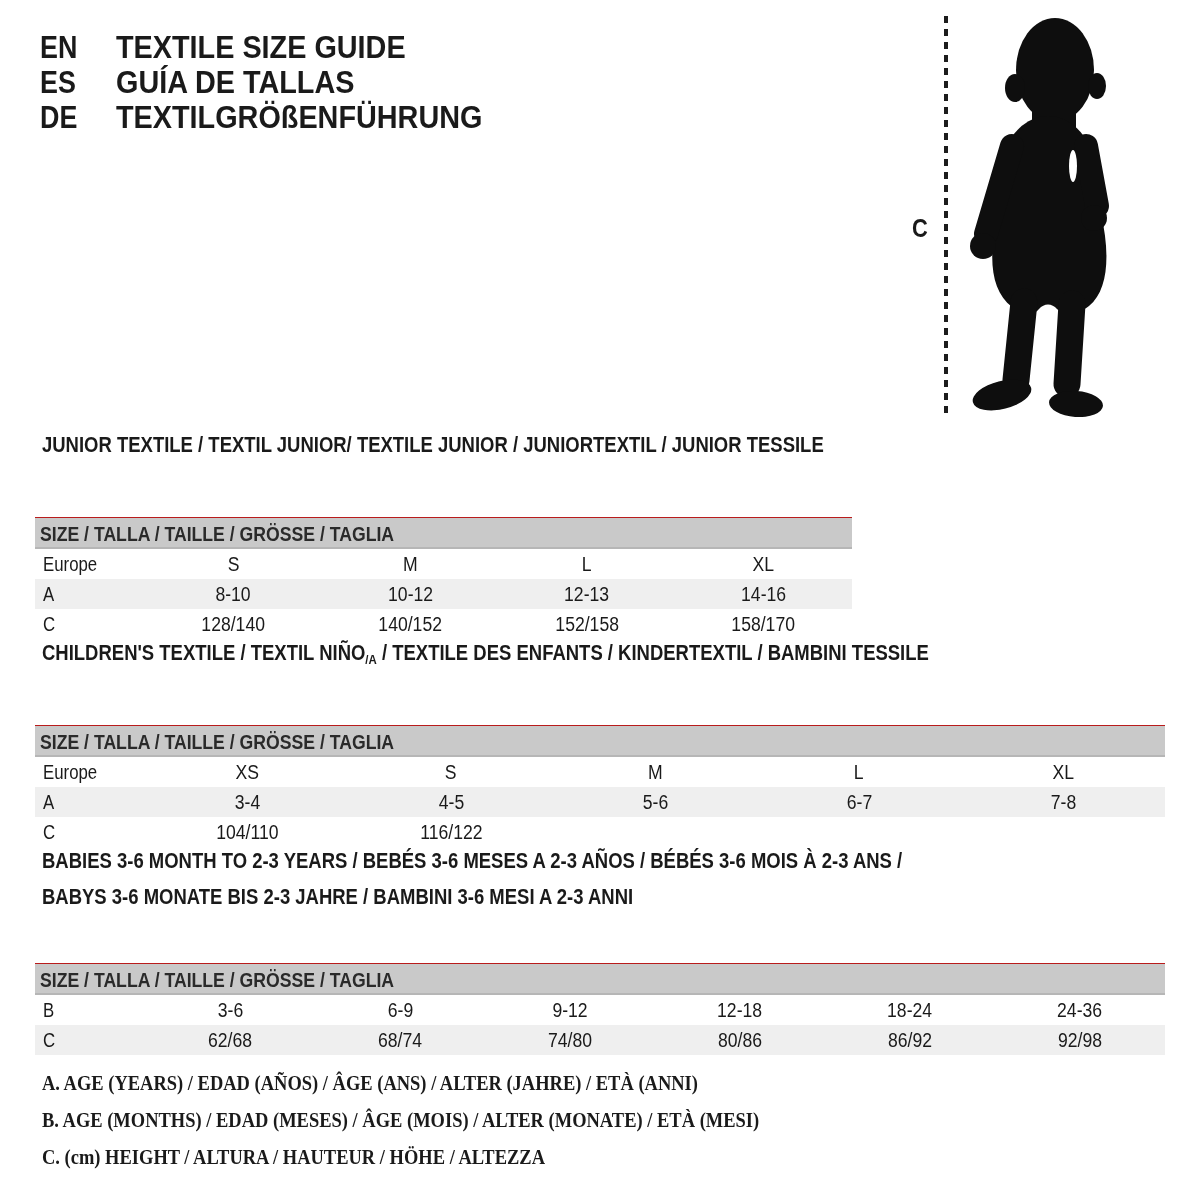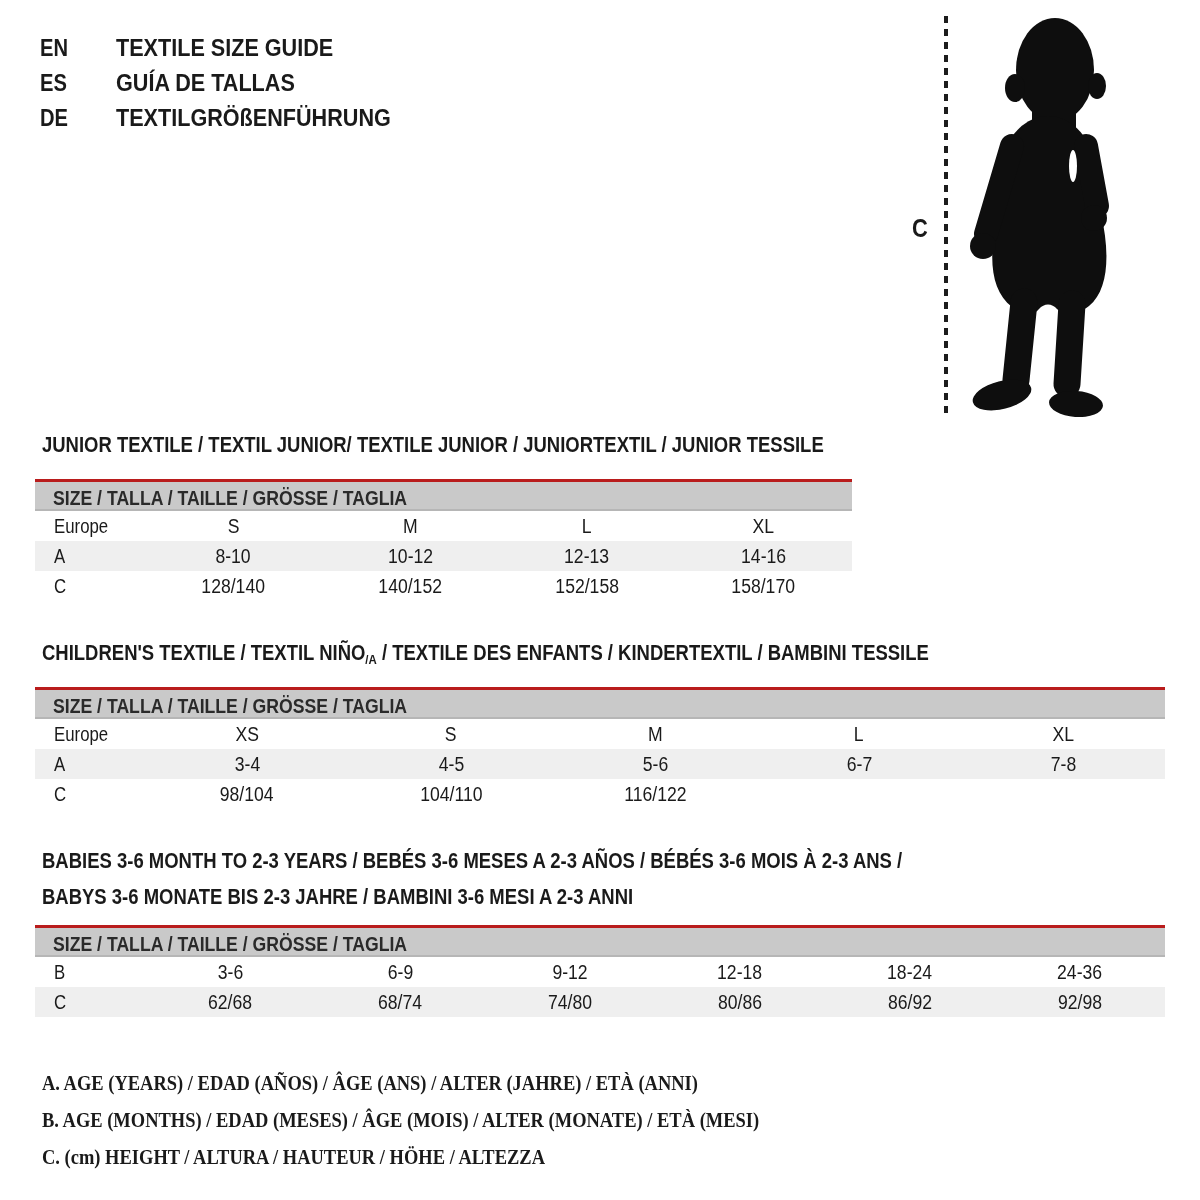--- a/index.html
+++ b/index.html
@@ -7,46 +7,46 @@
        font-family:"Liberation Sans","DejaVu Sans",sans-serif;color:#1a1a1a;}
   .page{position:absolute;inset:0;}
 
   
   .cz{display:inline-block;transform:scaleX(0.84);transform-origin:0 50%;white-space:nowrap;}
   .cz90{transform:scaleX(0.90);}
   .czc{display:inline-block;transform:scaleX(0.88);transform-origin:50% 50%;white-space:nowrap;}
 
   
   .lang-list{position:absolute;left:40px;top:30px;}
-  .lang-row{display:flex;height:35px;line-height:35px;font-size:24px;font-weight:bold;}
+  .lang-row{display:flex;height:35px;line-height:35px;font-size:32px;font-weight:bold;}
   .lang-code{width:76px;}
 
   
   .dash-line{position:absolute;left:944px;top:16px;width:4px;height:400px;
              background:repeating-linear-gradient(to bottom,#1c1c1c 0 7px,transparent 7px 13px);}
   .measure-label{position:absolute;left:912px;top:213px;font-size:26px;font-weight:bold;}
   .toddler{position:absolute;left:960px;top:14px;width:176px;height:404px;}
 
   
   .sec-heading{position:absolute;left:42px;font-size:22px;font-weight:bold;line-height:26px;}
   .sec-heading sub{font-size:0.62em;vertical-align:-0.28em;font-weight:bold;}
 
   
   .size-table{position:absolute;left:35px;}
   .w-junior{width:817px;}
   .w-wide{width:1130px;}
-  .bar{height:32px;line-height:32px;background:#c9c9c9;border-top:3px solid #b91c1c;
-       border-bottom:2px solid #b6b6b6;padding-left:18px;box-sizing:border-box;
-       font-size:21px;font-weight:bold;color:#2a2a2a;}
+  .bar{height:32px;line-height:32px;background:#c9c9c9;border-top:1px solid #b91c1c;
+       border-bottom:2px solid #b6b6b6;padding-left:5px;box-sizing:border-box;
+       font-size:21px;font-weight:bold;color:#2a2a2a;margin-top:38px;}
   .trow{display:grid;height:30px;line-height:30px;font-size:20px;}
   .t4{grid-template-columns:110px repeat(4,1fr);}
   .t5{grid-template-columns:110px repeat(5,1fr);}
   .t6{grid-template-columns:110px repeat(6,1fr);}
   .trow.alt{background:#efefef;}
-  .tlabel{padding-left:8px;text-align:left;margin-left:11px;}
+  .tlabel{padding-left:8px;text-align:left;}
   .tcell{text-align:center;}
 
   
   .footnotes{position:absolute;left:42px;top:1064px;font-family:Liberation Serif, serif;}
   .footnote{height:37px;line-height:37px;font-size:22px;font-weight:bold;}
 </style>
 </head>
 <body>
 
 <div class="page">
@@ -140,21 +140,20 @@
     <div class="trow t5 alt">
       <div class="tlabel"><span class="cz">A</span></div>
       <div class="tcell"><span class="czc">3-4</span></div>
       <div class="tcell"><span class="czc">4-5</span></div>
       <div class="tcell"><span class="czc">5-6</span></div>
       <div class="tcell"><span class="czc">6-7</span></div>
       <div class="tcell"><span class="czc">7-8</span></div>
     </div>
     <div class="trow t5">
       <div class="tlabel"><span class="cz">C</span></div>
-      <div class="tcell"><span class="czc">98/104</span></div>
       <div class="tcell"><span class="czc">104/110</span></div>
       <div class="tcell"><span class="czc">116/122</span></div>
     </div>
   </div>
 
   <div class="sec-heading" style="top:843px;line-height:36px">
     <span class="cz">BABIES 3-6 MONTH TO 2-3 YEARS / BEBÉS 3-6 MESES A 2-3 AÑOS / BÉBÉS 3-6 MOIS À 2-3 ANS /</span><br>
     <span class="cz">BABYS 3-6 MONATE BIS 2-3 JAHRE / BAMBINI 3-6 MESI A 2-3 ANNI</span>
   </div>
   <div class="size-table w-wide" style="top:925px">

